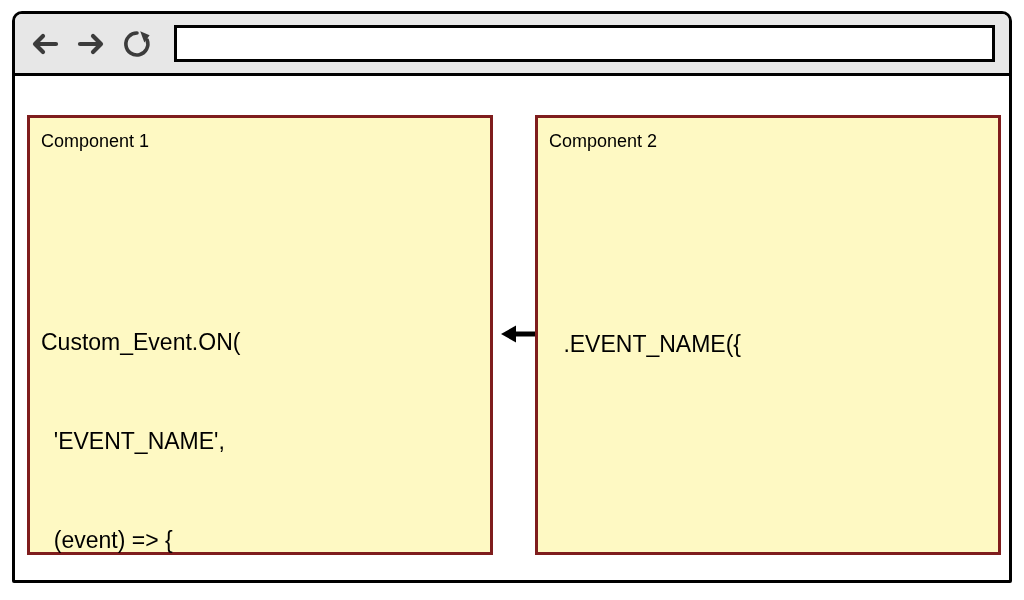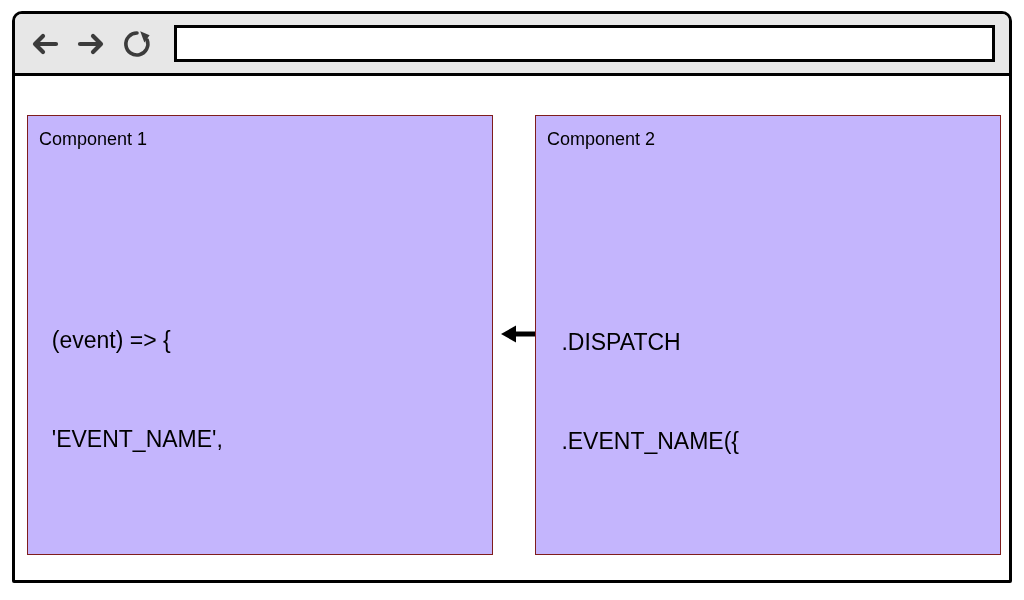--- a/index.html
+++ b/index.html
@@ -73,22 +73,22 @@
     top: 62px;
     right: 0;
     bottom: 0;
     background: #ffffff;
   }
 
   
   .panel {
     position: absolute;
     box-sizing: border-box;
-    background: #c4b5fd;
-    border: 1px solid #7f1d1d;
+    background: #fef9c3;
+    border: 3px solid #7f1d1d;
     top: 39px;
     height: 440px;
   }
   .panel-left  { left: 12px;  width: 466px; }
   .panel-right { left: 520px; width: 466px; }
 
   .panel-title {
     position: absolute;
     left: 11px;
     top: 12px;
@@ -157,39 +157,39 @@
     </span>
 
     <input class="address-bar" type="text" value="" placeholder="" style="">
   </div>
 
   <div class="page-body">
 
     <div class="panel panel-left">
       <div class="panel-title">Component 1</div>
       <div class="code-block">
+        <div class="code-line">Custom_Event.ON(</div>
+        <div class="code-line">  'EVENT_NAME',</div>
         <div class="code-line">  (event) =&gt; {</div>
-        <div class="code-line">  'EVENT_NAME',</div>
         
         
         
       </div>
     </div>
 
     <div class="flow-arrow">
       <svg viewBox="0 0 40 26" width="40" height="26" aria-hidden="true">
         <path d="M38 13 H14" stroke="#000000" stroke-width="5" fill="none"></path>
         <path d="M2 13 L17 4.5 L17 21.5 Z" fill="#000000"></path>
       </svg>
     </div>
 
     <div class="panel panel-right">
       <div class="panel-title">Component 2</div>
       <div class="code-block">
-        <div class="code-line"> .DISPATCH</div>
         <div class="code-line"> .EVENT_NAME({</div>
         
         
       </div>
     </div>
 
   </div>
 </div>
 
 </body></html>

